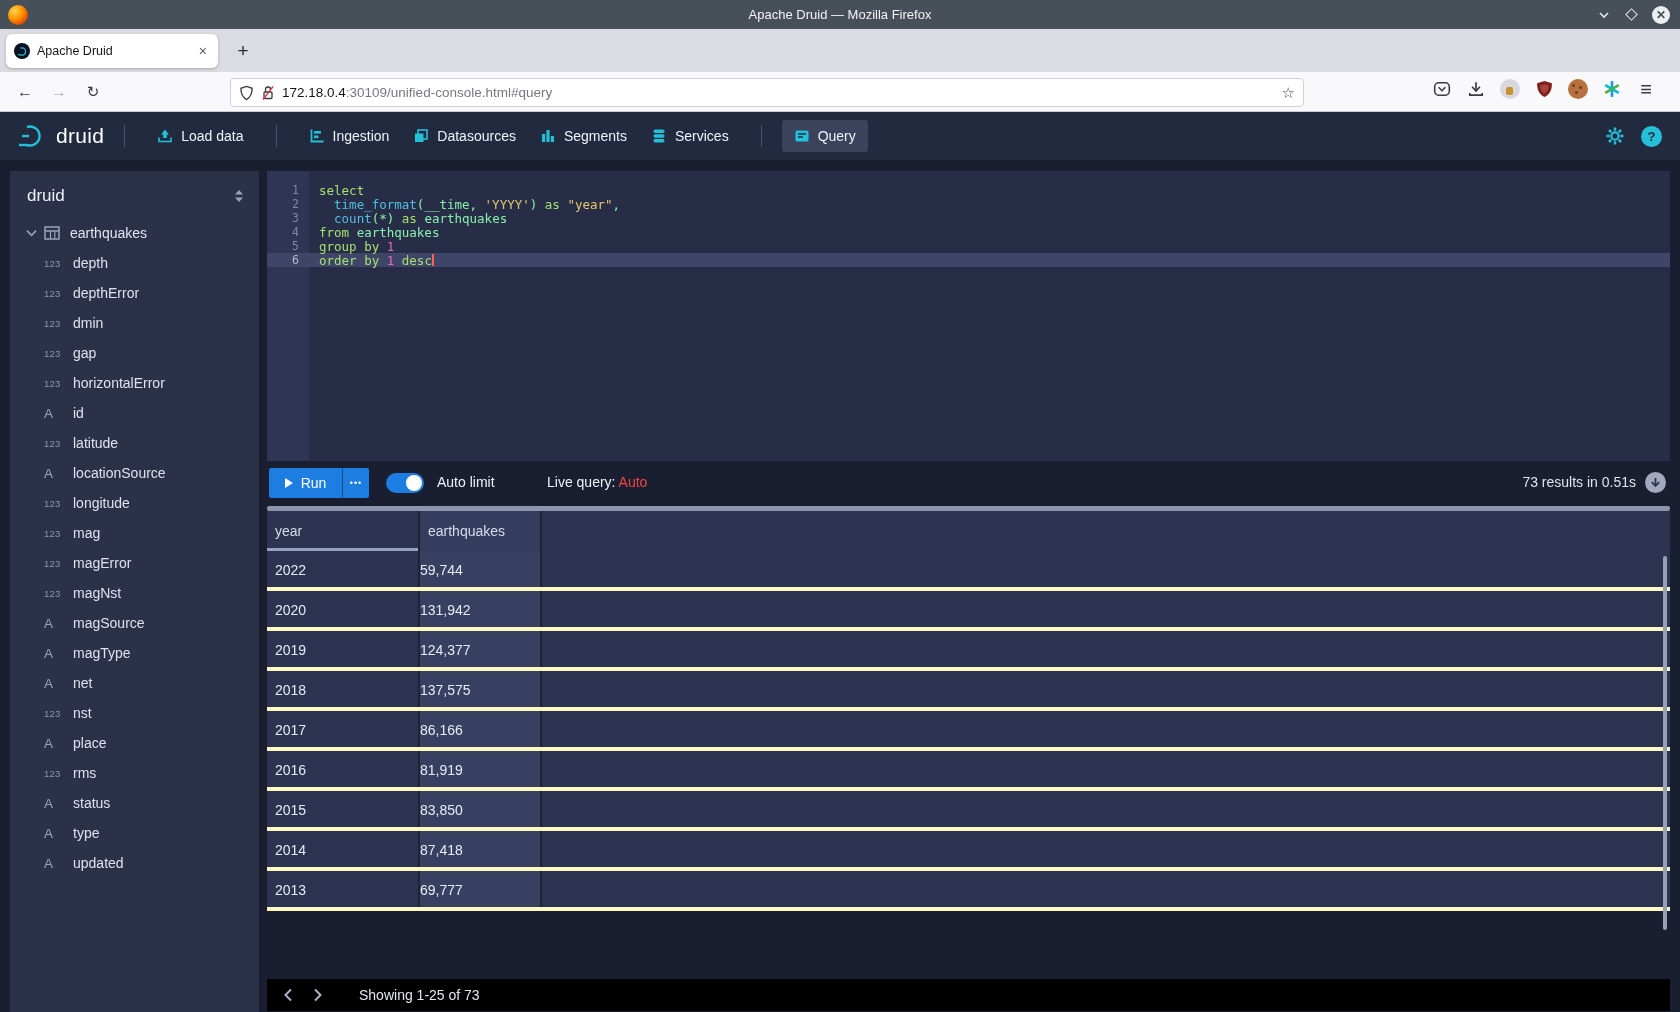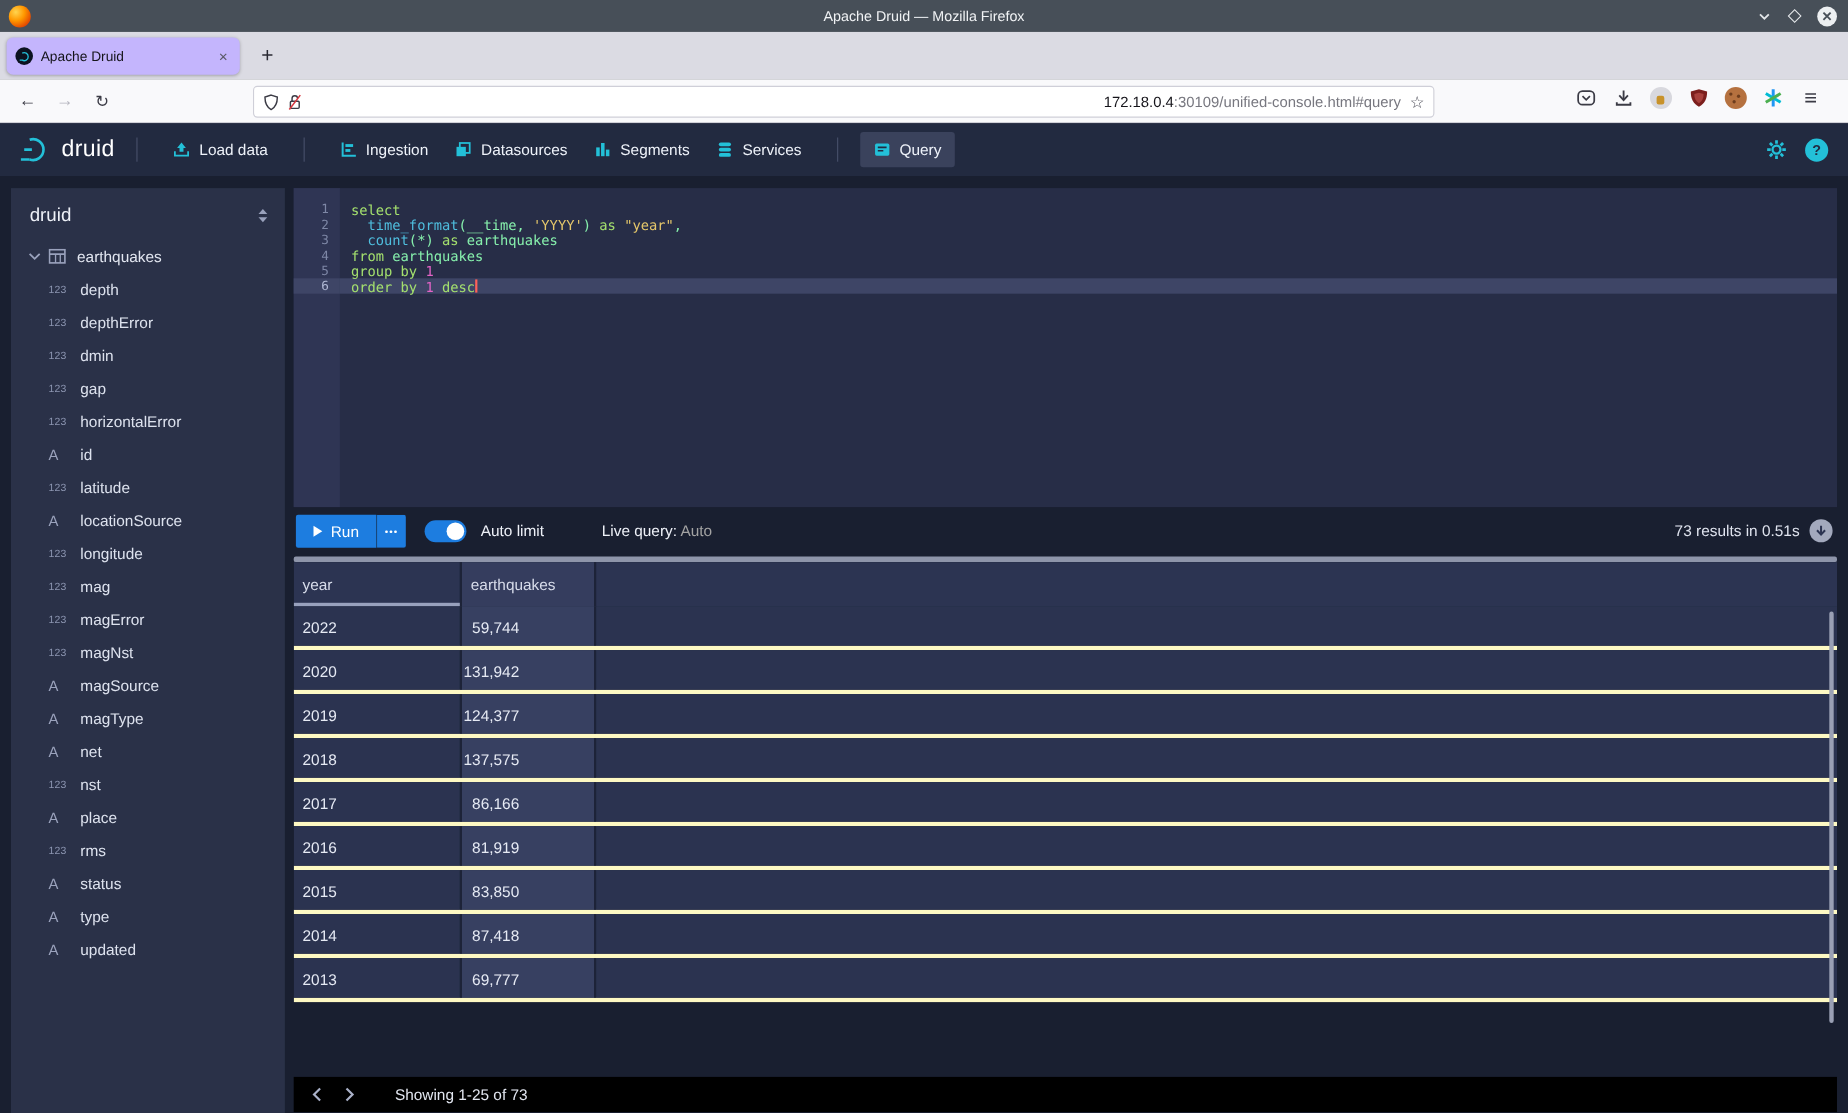--- a/index.html
+++ b/index.html
@@ -16,36 +16,36 @@
   .titlebar { position:absolute; left:0; top:0; width:1680px; height:29px; background:#474f58; display:flex; align-items:center; }
   .ff-logo { width:20px; height:20px; border-radius:50%; margin-left:8px;
     background:radial-gradient(circle at 32% 30%, #ffd54f 0%, #ff9800 40%, #e65100 72%, #b71c1c 100%); }
   .win-title { position:absolute; left:0; right:0; text-align:center; color:#f1f3f5; font-size:13px; }
   .win-controls { position:absolute; right:10px; top:0; height:29px; display:flex; align-items:center; gap:16px; }
   .wc-min svg, .wc-max { opacity:.95; }
   .wc-max { width:9px; height:9px; border:1.4px solid #eceff1; transform:rotate(45deg); }
   .wc-close { width:18px; height:18px; border-radius:50%; background:#eceff1; color:#474f58; font-size:12px; font-weight:bold; display:flex; align-items:center; justify-content:center; }
 
   .tabbar { position:absolute; left:0; top:29px; width:1680px; height:43px; background:#dbdbe3; }
-  .tab { position:absolute; left:6px; top:5px; width:212px; height:34px; background:#c4b5fd; border-radius:6px;
+  .tab { position:absolute; left:6px; top:5px; width:212px; height:34px; background:#ffffff; border-radius:6px;
     box-shadow:0 1px 3px rgba(0,0,0,.25); display:flex; align-items:center; padding:0 8px; }
   .favicon { width:16px; height:16px; border-radius:50%; background:#0c1220; display:flex; align-items:center; justify-content:center; }
   .tab-title { flex:1; margin-left:7px; font-size:12.5px; color:#15141a; white-space:nowrap; overflow:hidden; }
   .tab-close { color:#5a5a66; font-size:14px; padding:0 3px; }
   .newtab { position:absolute; left:230px; top:9px; width:26px; height:26px; border-radius:4px; color:#2a2a33; font-size:19px; display:flex; align-items:center; justify-content:center; }
 
   .toolbar { position:absolute; left:0; top:72px; width:1680px; height:40px; background:#f9f9fb; border-bottom:1px solid #cbcbd3; }
   .nav-btn { position:absolute; top:7px; width:26px; height:26px; display:flex; align-items:center; justify-content:center; font-size:16px; color:#3b3b45; border-radius:4px; }
   .nav-back { left:12px; }
   .nav-fwd  { left:46px; color:#b7b7c0; }
   .nav-reload { left:80px; font-size:15px; }
   .urlbar { position:absolute; left:230px; top:6px; width:1074px; height:29px; background:#ffffff; border:1px solid #cfcfd8; border-radius:4px;
     display:flex; align-items:center; padding:0 8px; }
   .url-icon { margin-right:7px; }
-  .url-text { flex:1; font-size:13.5px; white-space:nowrap; overflow:hidden;text-align:right; }
+  .url-text { flex:1; font-size:13.5px; white-space:nowrap; overflow:hidden; }
   .url-host { color:#15141a; }
   .url-rest { color:#77777f; }
   .url-star { font-size:15px; color:#4a4a55; margin-left:8px; }
   .tb-icons { position:absolute; right:24px; top:7px; display:flex; align-items:center; gap:14px; }
   .tb-icons > span { width:20px; height:20px; display:flex; align-items:center; justify-content:center; }
   .ext-circle { width:18px; height:18px; border-radius:50%; background:#d8d8de; position:relative; }
   .ext-circle::after { content:""; position:absolute; left:6px; top:8px; width:7px; height:8px; background:#c8922a; border-radius:2px; }
   .cookie { width:18px; height:18px; border-radius:50%; background:#b5713f; position:relative; }
   .cookie::before { content:""; position:absolute; left:4px; top:5px; width:3px; height:3px; border-radius:50%; background:#6e3d1d; box-shadow:7px 2px 0 #6e3d1d, 3px 7px 0 #6e3d1d; }
   .hamburger { font-size:20px; color:#3b3b45; line-height:1; }
@@ -95,35 +95,35 @@
   .runbar { position:absolute; left:0; top:290px; width:1403px; height:45px; }
   .run-group { position:absolute; left:2px; top:7px; display:flex; }
   .btn-run { width:73px; height:30px; background:#1d7de0; border-radius:2px 0 0 2px; display:flex; align-items:center; justify-content:center; gap:8px; color:#ffffff; font-size:14px; }
   .play-tri { width:0; height:0; border-left:8px solid #ffffff; border-top:5px solid transparent; border-bottom:5px solid transparent; }
   .btn-more { width:27px; height:30px; background:#1d7de0; border-radius:0 2px 2px 0; border-left:1px solid rgba(17,20,24,.45);
     color:#ffffff; font-size:9px; letter-spacing:1px; display:flex; align-items:center; justify-content:center; }
   .toggle { position:absolute; left:119px; top:12px; width:38px; height:20px; border-radius:10px; background:#1d7de0; }
   .toggle::after { content:""; position:absolute; right:2px; top:2px; width:16px; height:16px; border-radius:50%; background:#ffffff; }
   .lbl-autolimit { position:absolute; left:170px; top:13px; color:#eef1f8; font-size:14px; }
   .lbl-livequery { position:absolute; left:280px; top:13px; color:#eef1f8; font-size:14px; }
-  .lq-auto { color:#a3a3a3; }
+  .lq-auto { color:#ef4444; }
   .result-summary { position:absolute; right:34px; top:13px; color:#dfe3ee; font-size:14px; }
   .dl-circle { position:absolute; right:4px; top:11px; width:21px; height:21px; border-radius:50%; background:#a3a9bd; display:flex; align-items:center; justify-content:center; }
 
   .hscroll { position:absolute; left:0; top:335px; width:1403px; height:5px; background:#8e95aa; border-radius:2px; }
 
   .results { position:absolute; left:0; top:340px; width:1403px; height:468px; overflow:hidden; }
   .thead { display:flex; height:40px; position:relative; }
   .th-year { width:151px; background:#2c3452; color:#d7dcea; font-size:14px; line-height:40px; padding-left:8px; }
   .th-eq { width:124px; background:#353d5e; border-left:2px solid #1d2338; border-right:2px solid #1d2338; color:#d7dcea; font-size:14px; line-height:40px; padding-left:8px; }
   .th-fill { flex:1; background:#2c3452; }
   .sort-underline { position:absolute; left:0; top:37px; width:151px; height:3px; background:#98a1bd; }
   .trow { display:flex; height:40px; border-bottom:4px solid #fef9c3; }
   .c-year { width:151px; background:#2b3350; color:#e6eaf4; font-size:14px; line-height:39px; padding-left:8px; }
-  .c-eq { width:124px; background:#374061; border-left:2px solid #1d2338; border-right:2px solid #1d2338; color:#e6eaf4; font-size:14px; line-height:39px; text-align:right; padding-right:68px; }
+  .c-eq { width:124px; background:#374061; border-left:2px solid #1d2338; border-right:2px solid #1d2338; color:#e6eaf4; font-size:14px; line-height:39px; padding-right:68px; }
   .c-fill { flex:1; background:#2b3350; }
   .vscroll { position:absolute; right:3px; top:45px; width:4px; height:374px; background:#9aa0b4; border-radius:2px; }
 
   .pagination { position:absolute; left:0; top:808px; width:1403px; height:32px; background:#000000; display:flex; align-items:center; }
   .pg-btn { width:30px; height:32px; display:flex; align-items:center; justify-content:center; }
   .pg-btn:first-child { margin-left:6px; }
   .pg-label { color:#e2e6f0; font-size:14px; margin-left:26px; }
 </style>
 </head>
 <body>

